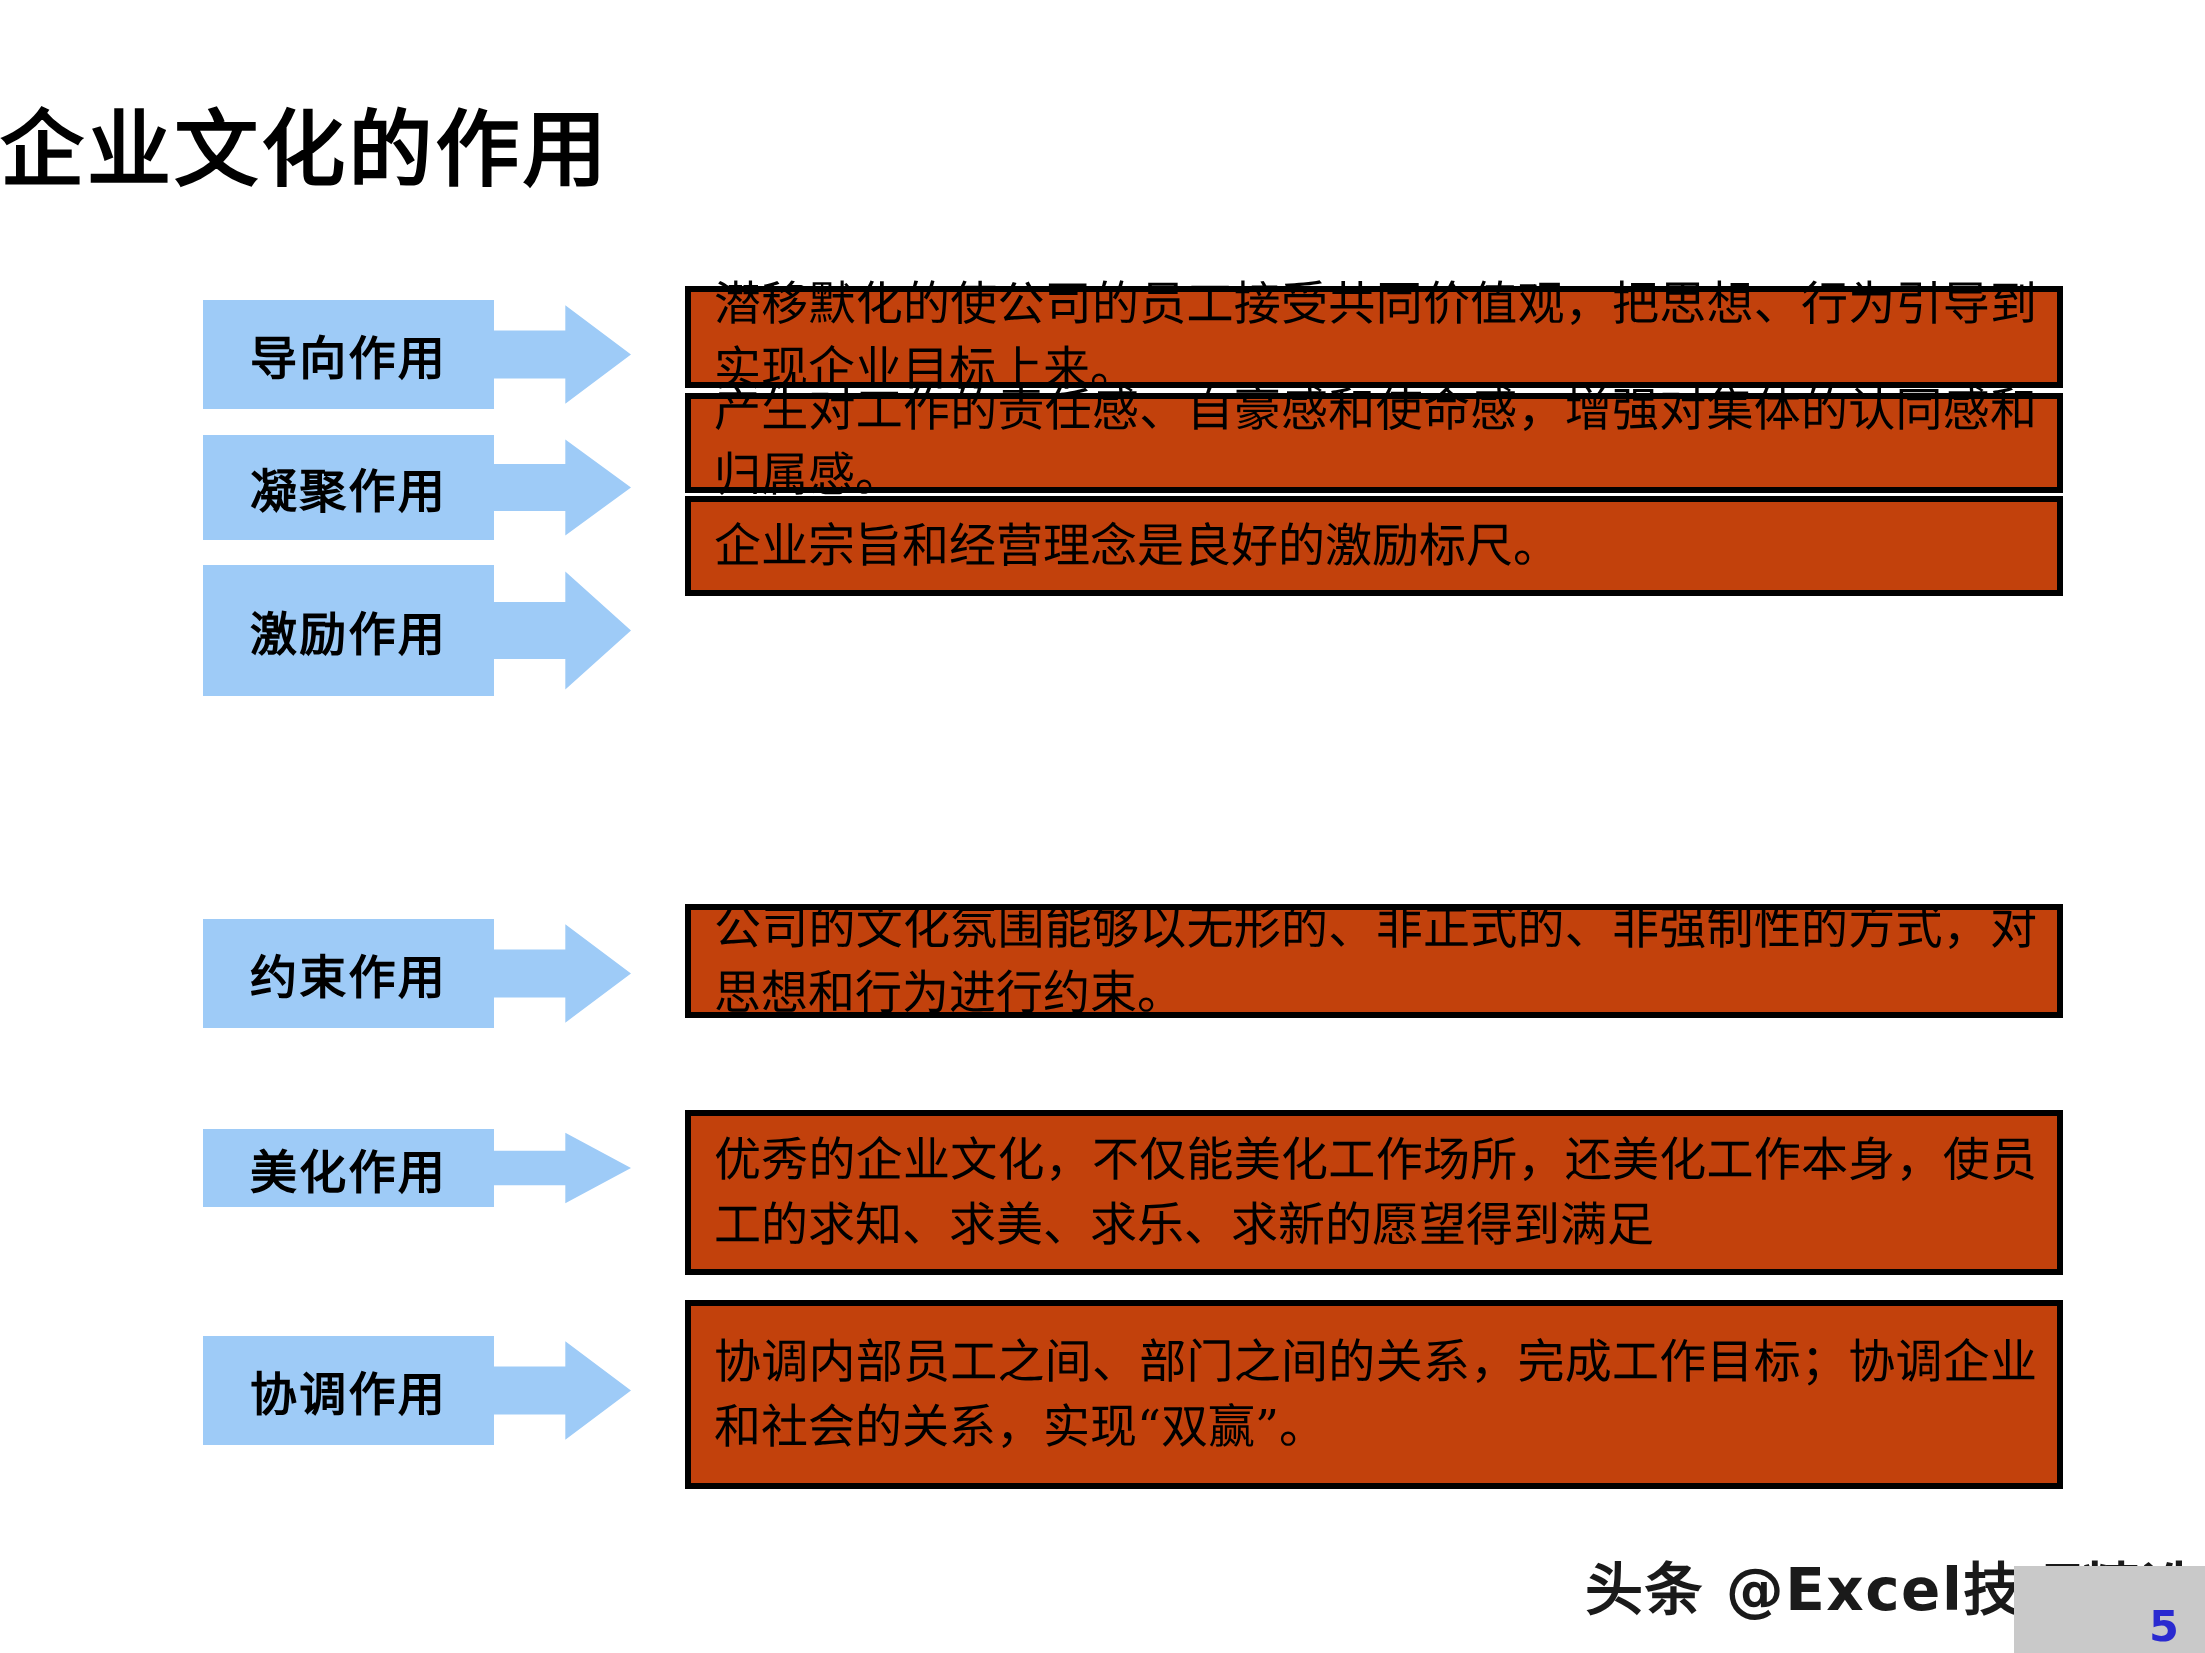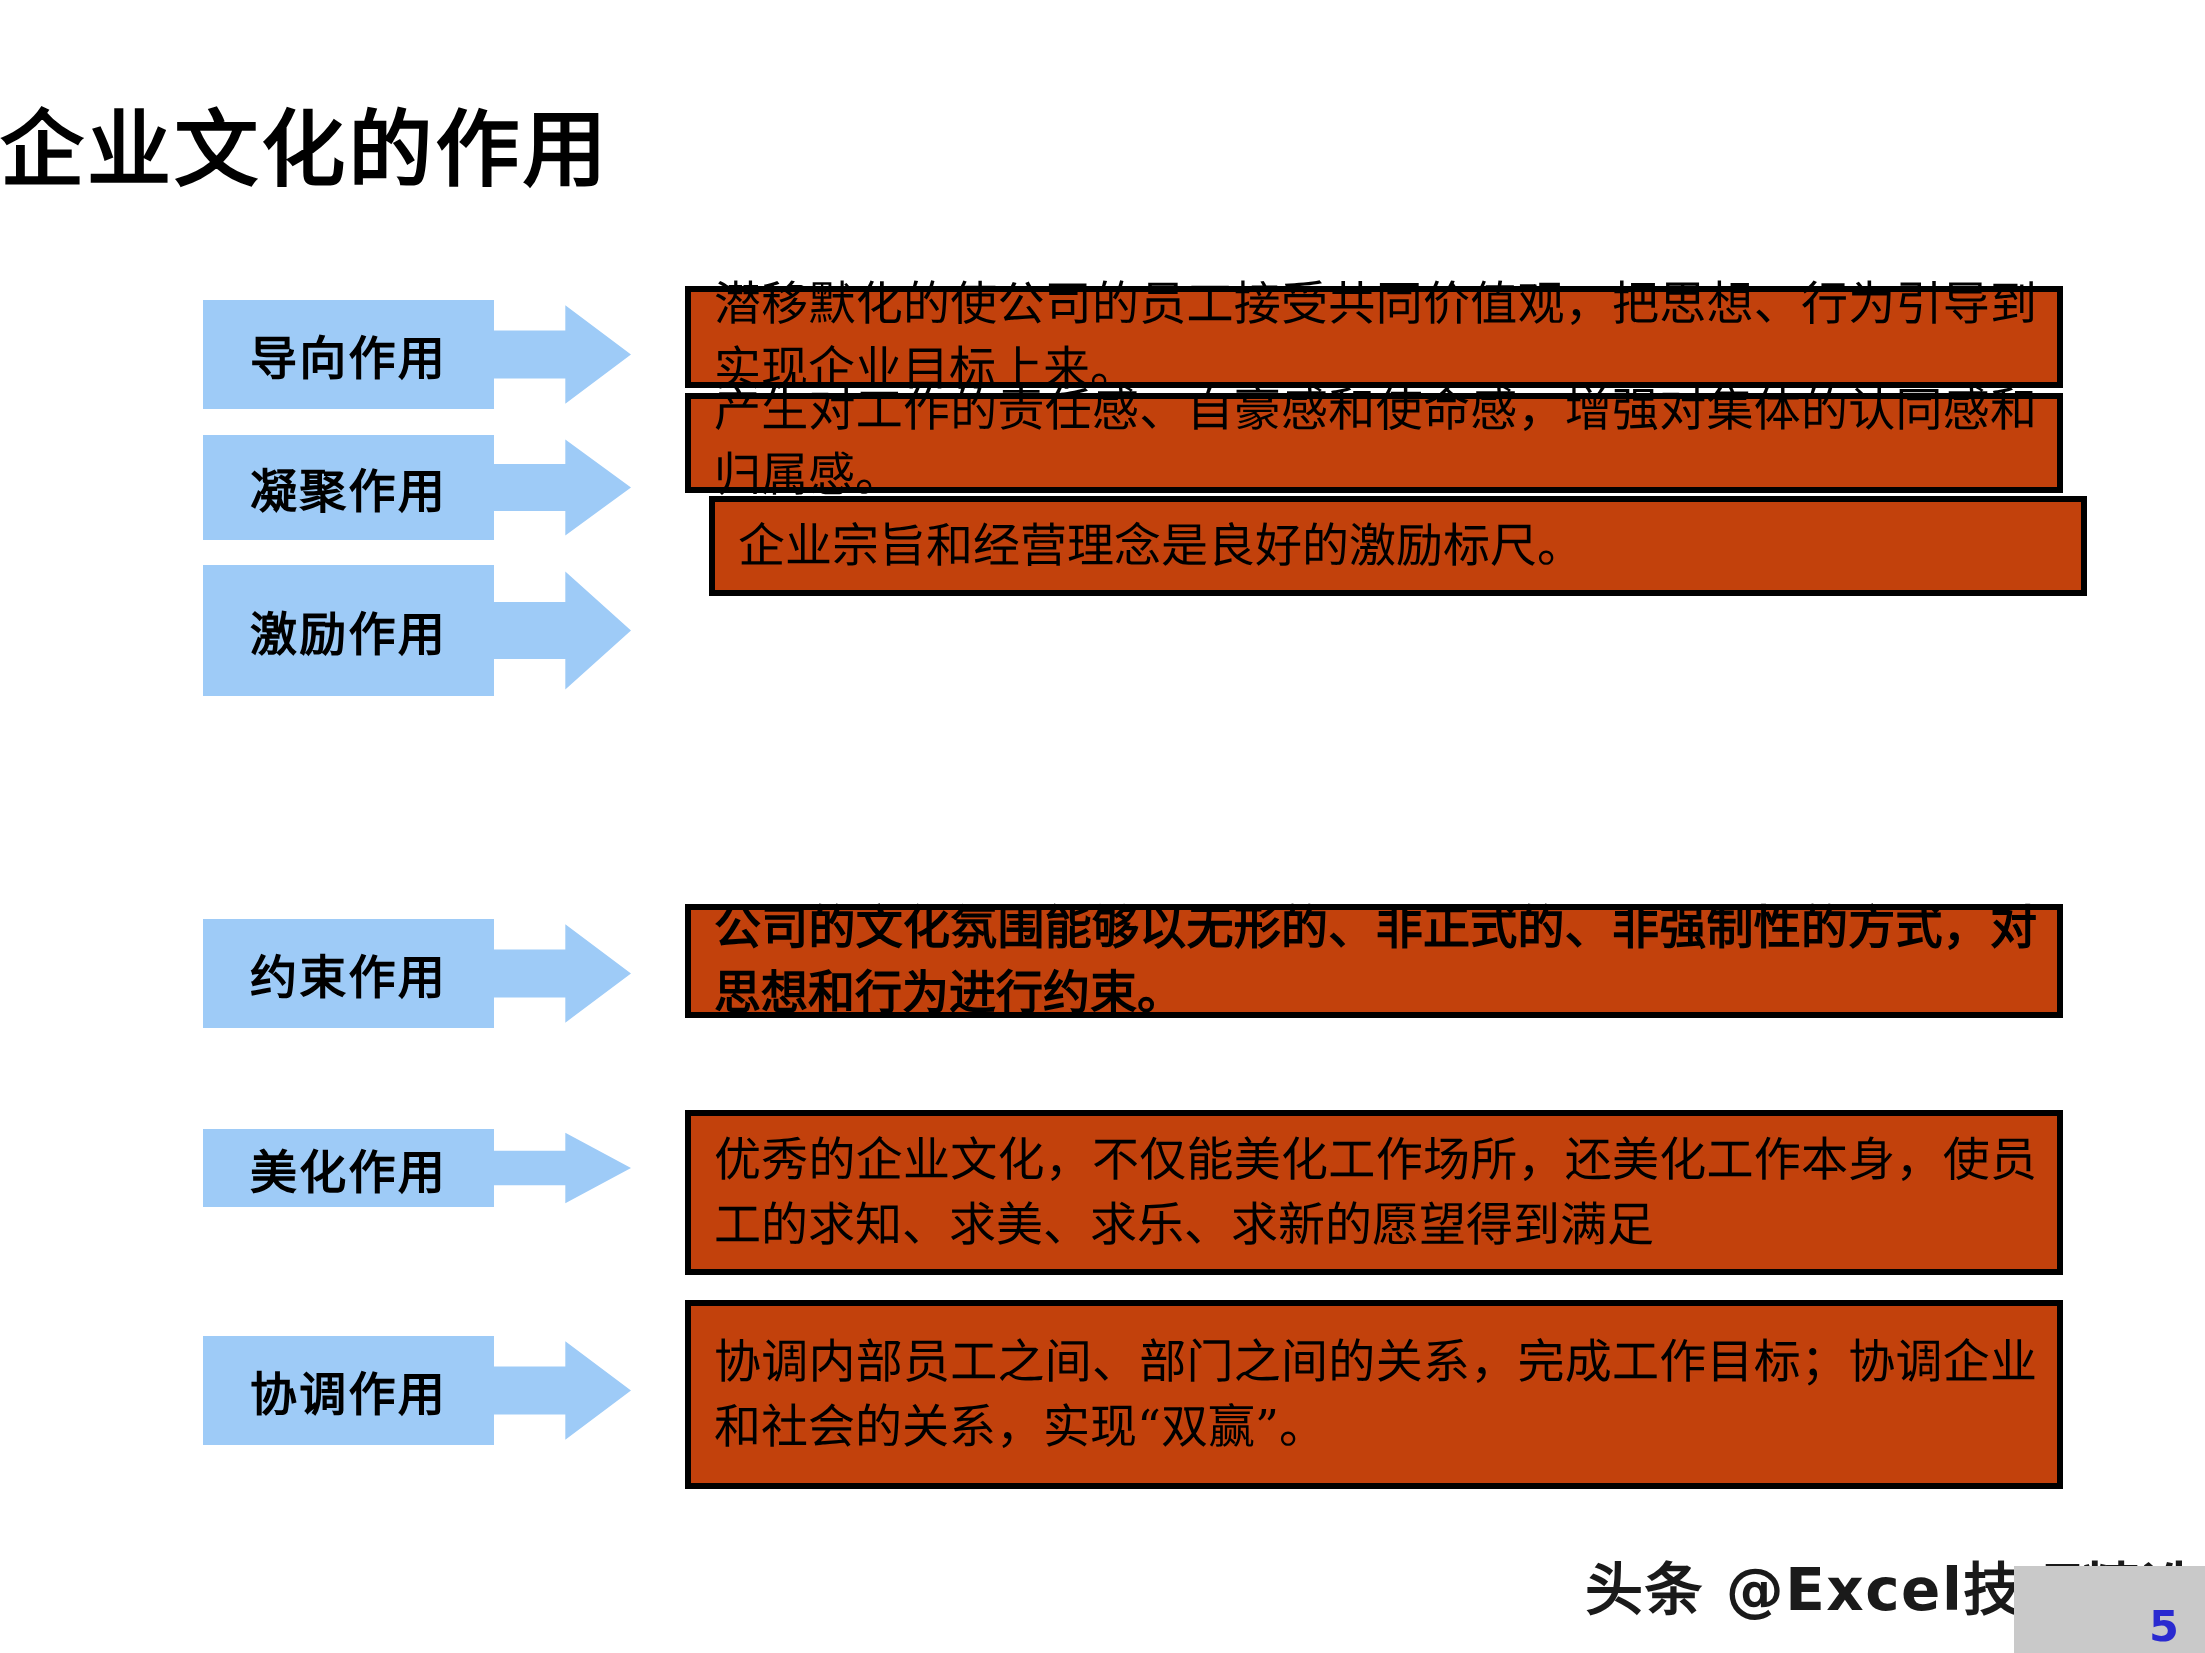--- a/index.html
+++ b/index.html
@@ -179,36 +179,36 @@
   <div class="row">
     <div class="label-shape" style="top:565px;height:131px;">
       <div class="label-rect"></div>
       <div class="label-arrow">
         <svg viewBox="0 0 182 142" preserveAspectRatio="none">
           <polygon points="0,40 96,40 96,7 182,71 96,135 96,102 0,102" fill="#9ECBF7"></polygon>
         </svg>
       </div>
       <div class="label-text">激励作用</div>
     </div>
-    <div class="desc-box" style="top:496px;height:100px;margin-left:24px;">
+    <div class="desc-box" style="top:496px;height:100px;">
       <div class="desc-text">企业宗旨和经营理念是良好的激励标尺。</div>
     </div>
   </div>
 
   <div class="row">
     <div class="label-shape" style="top:919px;height:109px;padding-left:19px;">
       <div class="label-rect"></div>
       <div class="label-arrow">
         <svg viewBox="0 0 182 143" preserveAspectRatio="none">
           <polygon points="0,40 96,40 96,7 182,71.5 96,136 96,103 0,103" fill="#9ECBF7"></polygon>
         </svg>
       </div>
       <div class="label-text">约束作用</div>
     </div>
-    <div class="desc-box" style="top:904px;height:114px;font-weight:bold;">
+    <div class="desc-box" style="top:904px;height:114px;">
       <div class="desc-text">公司的文化氛围能够以无形的、非正式的、非强制性的方式，对思想和行为进行约束。</div>
     </div>
   </div>
 
   <div class="row">
     <div class="label-shape" style="top:1129px;height:78px;">
       <div class="label-rect"></div>
       <div class="label-arrow">
         <svg viewBox="0 0 182 143" preserveAspectRatio="none">
           <polygon points="0,40 96,40 96,7 182,71.5 96,136 96,103 0,103" fill="#9ECBF7"></polygon>

